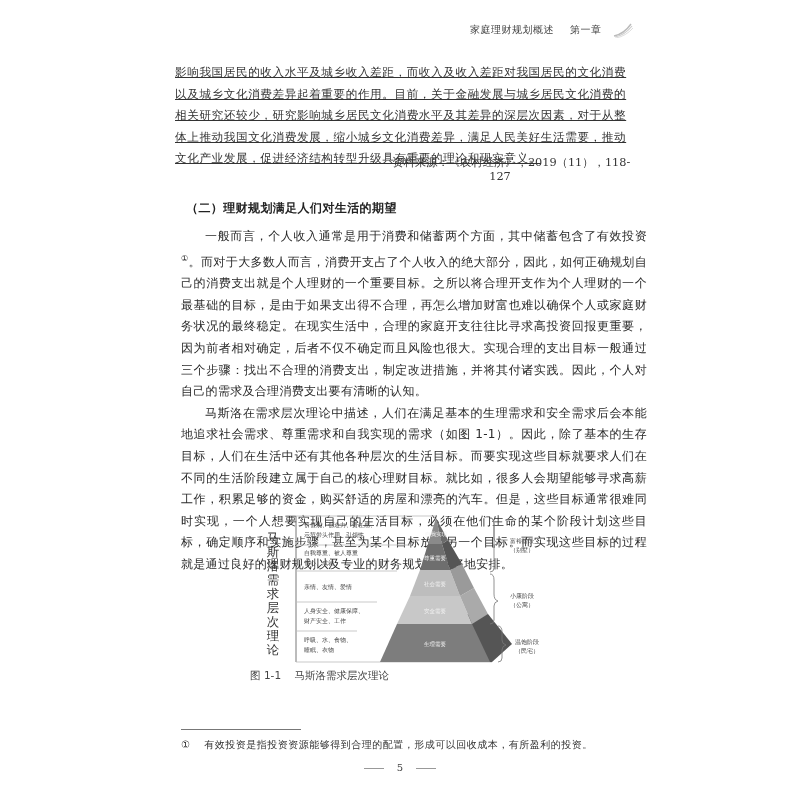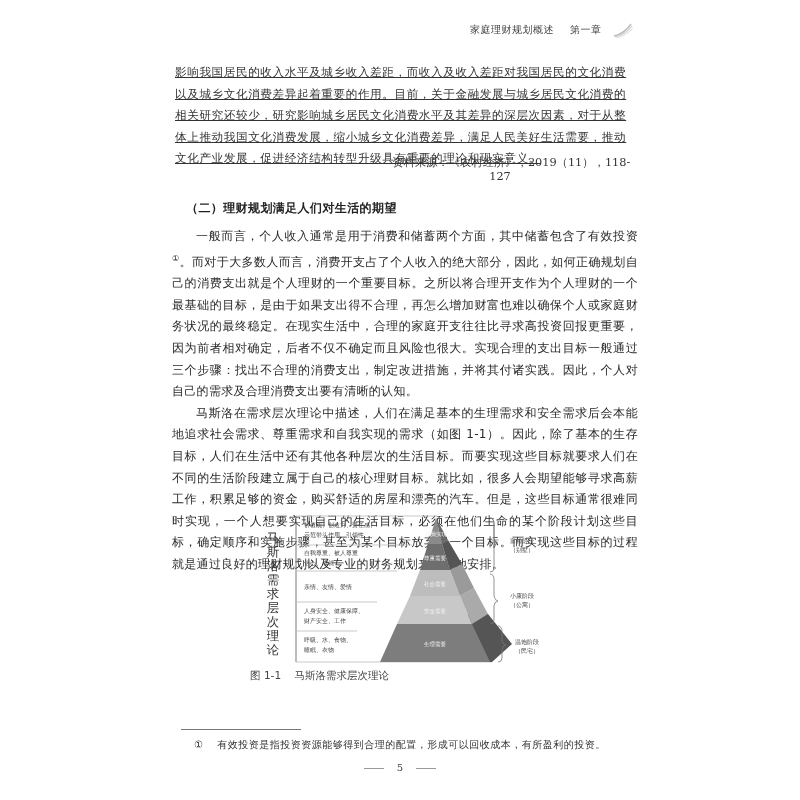--- a/index.html
+++ b/index.html
@@ -10,31 +10,31 @@
   .header .chap { margin-left: 16px; }
   .header .swoosh { margin-left: 10px; width: 22px; height: 16px; }
   .quote { position: absolute; left: 175px; top: 62px; width: 460px;
            font-family: "DejaVu Serif", serif; font-size: 11.6px; line-height: 21.5px; color: #333;
            letter-spacing: 0.6px; text-decoration: underline; }
   .quote p { margin: 0; text-indent: 0; }
   .source { position: absolute; left: 360px; top: 155px; width: 280px; text-align: center;
             font-size: 11.3px; color: #333; }
   .section-title { position: absolute; left: 186px; top: 200px; font-family: "DejaVu Sans", sans-serif;
                    font-weight: bold; font-size: 12px; color: #222; letter-spacing: 0.4px; }
-  .body-text { position: absolute; left: 172px; top: 226px; width: 466px;
+  .body-text { position: absolute; left: 181px; top: 226px; width: 466px;
                font-family: "DejaVu Sans", sans-serif; font-size: 12px; line-height: 21.6px;
                color: #2a2a2a; text-align: justify; letter-spacing: 0.3px; }
   .body-text p { margin: 0; text-indent: 2em; }
   .body-text sup { font-size: 8px; }
   .figure { position: absolute; left: 262px; top: 514px; width: 300px; height: 150px; }
   .fig-caption { position: absolute; left: 0; width: 639px; top: 669px; text-align: center;
                  font-family: "DejaVu Sans", sans-serif; font-size: 10.5px; color: #444; }
   .fig-caption .num { margin-right: 10px; }
   .footnote-rule { position: absolute; left: 181px; top: 729px; width: 120px; height: 1px; background: #777; }
-  .footnote { position: absolute; left: 181px; top: 738px; font-size: 10px; color: #333; letter-spacing: 0.5px; margin-left: 13px; }
+  .footnote { position: absolute; left: 181px; top: 738px; font-size: 10px; color: #333; letter-spacing: 0.5px; }
   .footnote .mark { margin-right: 10px; }
   .page-num { position: absolute; left: 0; width: 800px; top: 762px; text-align: center;
               font-size: 10px; color: #444; }
   .page-num .dash { display: inline-block; width: 20px; height: 1px; background: #999;
                     vertical-align: middle; margin: 0 10px; }
 </style>
 </head>
 <body>
 
 <div class="header">

